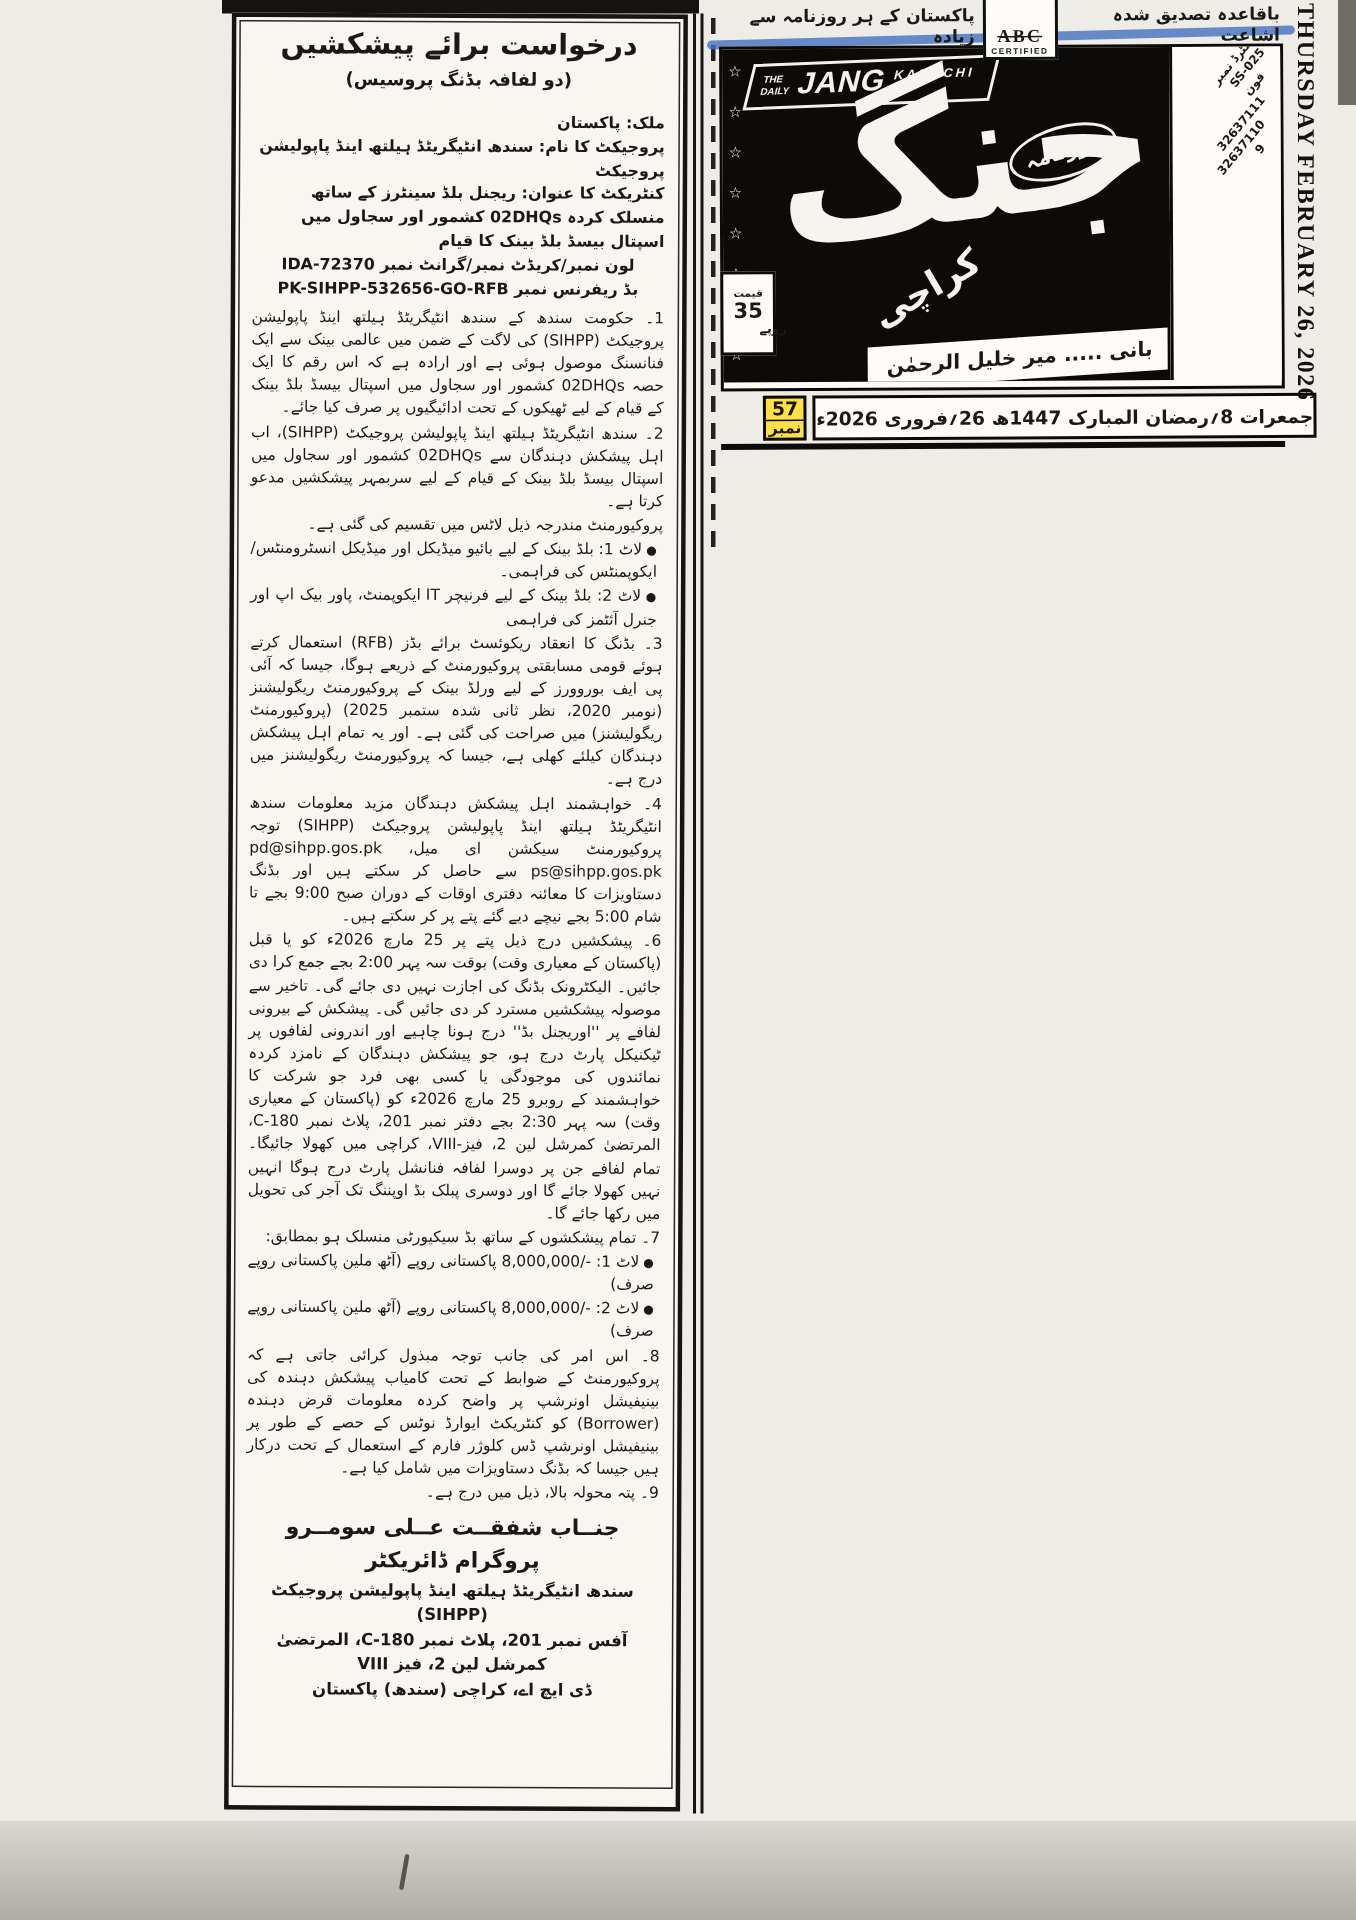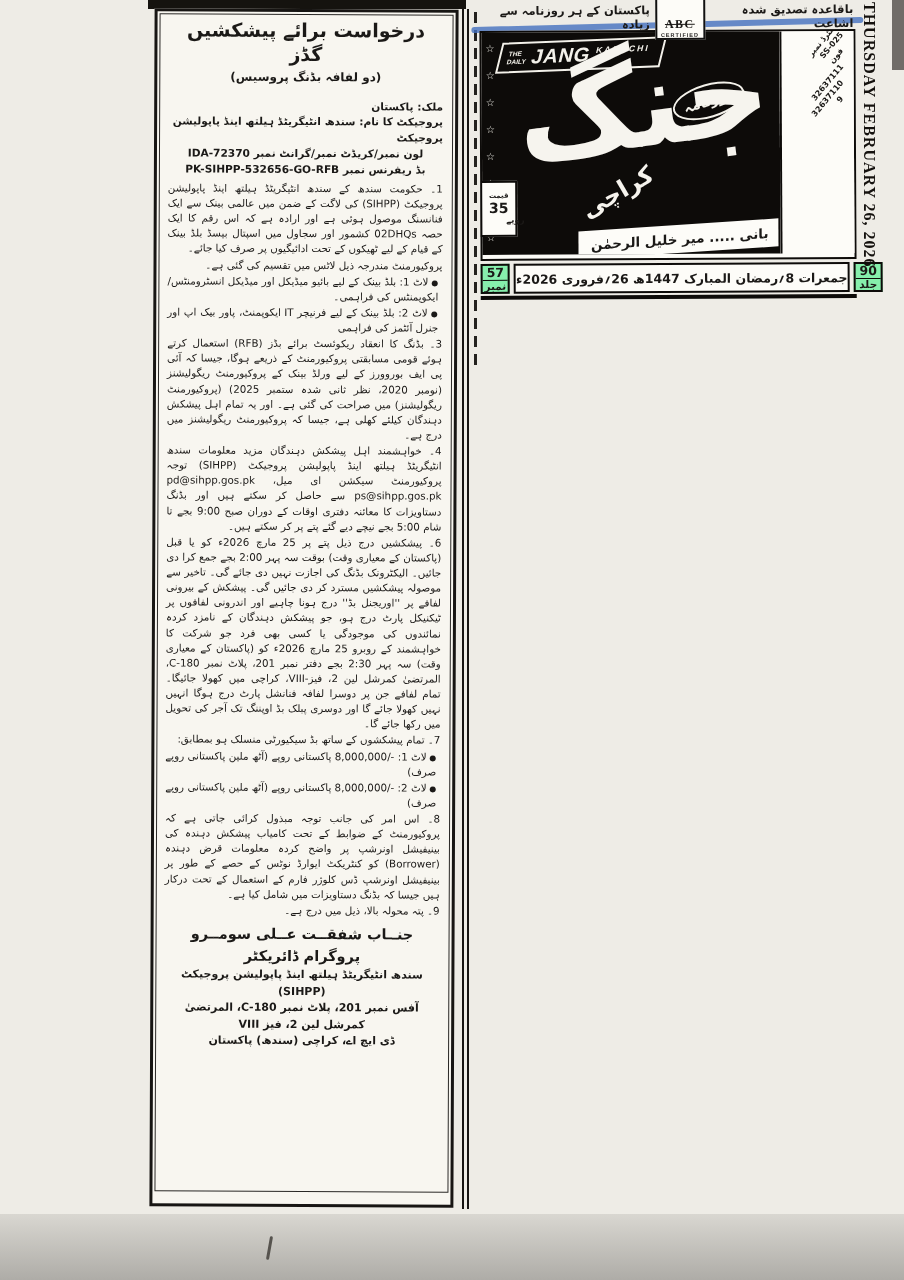--- a/index.html
+++ b/index.html
@@ -74,22 +74,22 @@
   .reg-line{transform:rotate(-50deg);font-weight:bold;font-size:8px;white-space:nowrap;
       margin:7px 0 0 6px;direction:rtl;}
   .price-box{position:absolute;left:-2px;bottom:22px;width:37px;height:56px;background:#fdfcf8;
       border:2px solid #0d0b09;text-align:center;z-index:3;line-height:1.15;box-sizing:border-box;
       display:flex;flex-direction:column;justify-content:center;}
   .price-label{font-size:7px;font-weight:bold;}
   .price-value{font-size:14px;font-weight:bold;}
   .price-unit{font-size:8.5px;font-weight:bold;padding-left:24px;}
 
   .mh-bottom{display:flex;height:30px;margin-top:3px;gap:4px;}
-  .issue-box,.vol-box{border:2px solid #0d0b09;background:#86efac;display:flex;flex-direction:column;
-      align-items:center;justify-content:center;line-height:1.05;box-sizing:border-box;}
+  .issue-box,.vol-box{border:2px solid #0d0b09;background:#fde047;display:flex;flex-direction:column;
+      align-items:center;justify-content:center;line-height:1.05;box-sizing:border-box;margin-left:28px;}
   .issue-box{width:58px;}
   .vol-box{width:48px;}
   .box-big{font-size:12.5px;font-weight:bold;border-bottom:1.5px solid #0d0b09;padding:0 4px;}
   .box-small{font-size:10.5px;font-weight:bold;}
   .date-box{flex:1;border:2px solid #0d0b09;background:#fdfcf8;display:flex;align-items:center;
       justify-content:center;font-weight:bold;font-size:12.5px;direction:rtl;white-space:nowrap;}
   .mh-baseline{height:4px;background:#0d0b09;margin-top:2px;}
 
   .vert-date{position:absolute;left:860px;top:2px;height:296px;writing-mode:vertical-rl;
       font-family:"Liberation Serif",serif;font-weight:bold;font-size:16px;letter-spacing:1px;
@@ -102,31 +102,32 @@
 
 <div class="scan">
 
   <div class="top-strip"></div>
   <div class="corner-smudge"></div>
 
   <div class="ad">
     <div class="ad-inner">
       <div class="ad-heading">
         <div class="ad-h1">درخواست برائے پیشکشیں</div>
-        <div class="ad-h1">گڈز</div>
         <div class="ad-h2">(دو لفافہ بڈنگ پروسیس)</div>
       </div>
       <div class="meta" id="meta">
           <div class="meta-line m-r">ملک: پاکستان</div>
           <div class="meta-line m-r">پروجیکٹ کا نام: سندھ انٹیگریٹڈ ہیلتھ اینڈ پاپولیشن پروجیکٹ</div>
+          <div class="meta-line m-r">کنٹریکٹ کا عنوان: ریجنل بلڈ سینٹرز کے ساتھ منسلک کردہ 02DHQs کشمور اور سجاول میں اسپتال بیسڈ بلڈ بینک کا قیام</div>
           <div class="meta-line m-c">لون نمبر/کریڈٹ نمبر/گرانٹ نمبر IDA-72370</div>
           <div class="meta-line m-c">بڈ ریفرنس نمبر PK-SIHPP-532656-GO-RFB</div>
         </div>
       <div class="blocks" id="blocks">
           <div class="blk para">1۔ حکومت سندھ کے سندھ انٹیگریٹڈ ہیلتھ اینڈ پاپولیشن پروجیکٹ (SIHPP) کی لاگت کے ضمن میں عالمی بینک سے ایک فنانسنگ موصول ہوئی ہے اور ارادہ ہے کہ اس رقم کا ایک حصہ 02DHQs کشمور اور سجاول میں اسپتال بیسڈ بلڈ بینک کے قیام کے لیے ٹھیکوں کے تحت ادائیگیوں پر صرف کیا جائے۔</div>
+          <div class="blk para">2۔ سندھ انٹیگریٹڈ ہیلتھ اینڈ پاپولیشن پروجیکٹ (SIHPP)، اب اہل پیشکش دہندگان سے 02DHQs کشمور اور سجاول میں اسپتال بیسڈ بلڈ بینک کے قیام کے لیے سربمہر پیشکشیں مدعو کرتا ہے۔</div>
           <div class="blk para">پروکیورمنٹ مندرجہ ذیل لاٹس میں تقسیم کی گئی ہے۔</div>
           <div class="blk bullet">لاٹ 1: بلڈ بینک کے لیے بائیو میڈیکل اور میڈیکل انسٹرومنٹس/ایکوپمنٹس کی فراہمی۔</div>
           <div class="blk bullet">لاٹ 2: بلڈ بینک کے لیے فرنیچر IT ایکوپمنٹ، پاور بیک اپ اور جنرل آئٹمز کی فراہمی</div>
           <div class="blk para">3۔ بڈنگ کا انعقاد ریکوئسٹ برائے بڈز (RFB) استعمال کرتے ہوئے قومی مسابقتی پروکیورمنٹ کے ذریعے ہوگا، جیسا کہ آئی پی ایف بوروورز کے لیے ورلڈ بینک کے پروکیورمنٹ ریگولیشنز (نومبر 2020، نظر ثانی شدہ ستمبر 2025) (پروکیورمنٹ ریگولیشنز) میں صراحت کی گئی ہے۔ اور یہ تمام اہل پیشکش دہندگان کیلئے کھلی ہے، جیسا کہ پروکیورمنٹ ریگولیشنز میں درج ہے۔</div>
           <div class="blk para">4۔ خواہشمند اہل پیشکش دہندگان مزید معلومات سندھ انٹیگریٹڈ ہیلتھ اینڈ پاپولیشن پروجیکٹ (SIHPP) توجہ پروکیورمنٹ سیکشن ای میل، pd@sihpp.gos.pk ps@sihpp.gos.pk سے حاصل کر سکتے ہیں اور بڈنگ دستاویزات کا معائنہ دفتری اوقات کے دوران صبح 9:00 بجے تا شام 5:00 بجے نیچے دیے گئے پتے پر کر سکتے ہیں۔</div>
           <div class="blk para">6۔ پیشکشیں درج ذیل پتے پر 25 مارچ 2026ء کو یا قبل (پاکستان کے معیاری وقت) بوقت سہ پہر 2:00 بجے جمع کرا دی جائیں۔ الیکٹرونک بڈنگ کی اجازت نہیں دی جائے گی۔ تاخیر سے موصولہ پیشکشیں مسترد کر دی جائیں گی۔ پیشکش کے بیرونی لفافے پر ''اوریجنل بڈ'' درج ہونا چاہیے اور اندرونی لفافوں پر ٹیکنیکل پارٹ درج ہو، جو پیشکش دہندگان کے نامزد کردہ نمائندوں کی موجودگی یا کسی بھی فرد جو شرکت کا خواہشمند کے روبرو 25 مارچ 2026ء کو (پاکستان کے معیاری وقت) سہ پہر 2:30 بجے دفتر نمبر 201، پلاٹ نمبر 180-C، المرتضیٰ کمرشل لین 2، فیز-VIII، کراچی میں کھولا جائیگا۔ تمام لفافے جن پر دوسرا لفافہ فنانشل پارٹ درج ہوگا انہیں نہیں کھولا جائے گا اور دوسری پبلک بڈ اوپننگ تک آجر کی تحویل میں رکھا جائے گا۔</div>
           <div class="blk para">7۔ تمام پیشکشوں کے ساتھ بڈ سیکیورٹی منسلک ہو بمطابق:</div>
           <div class="blk bullet">لاٹ 1: -/8,000,000 پاکستانی روپے (آٹھ ملین پاکستانی روپے صرف)</div>
           <div class="blk bullet">لاٹ 2: -/8,000,000 پاکستانی روپے (آٹھ ملین پاکستانی روپے صرف)</div>
           <div class="blk para">8۔ اس امر کی جانب توجہ مبذول کرائی جاتی ہے کہ پروکیورمنٹ کے ضوابط کے تحت کامیاب پیشکش دہندہ کی بینیفیشل اونرشپ پر واضح کردہ معلومات قرض دہندہ (Borrower) کو کنٹریکٹ ایوارڈ نوٹس کے حصے کے طور پر بینیفیشل اونرشپ ڈس کلوژر فارم کے استعمال کے تحت درکار ہیں جیسا کہ بڈنگ دستاویزات میں شامل کیا ہے۔</div>

